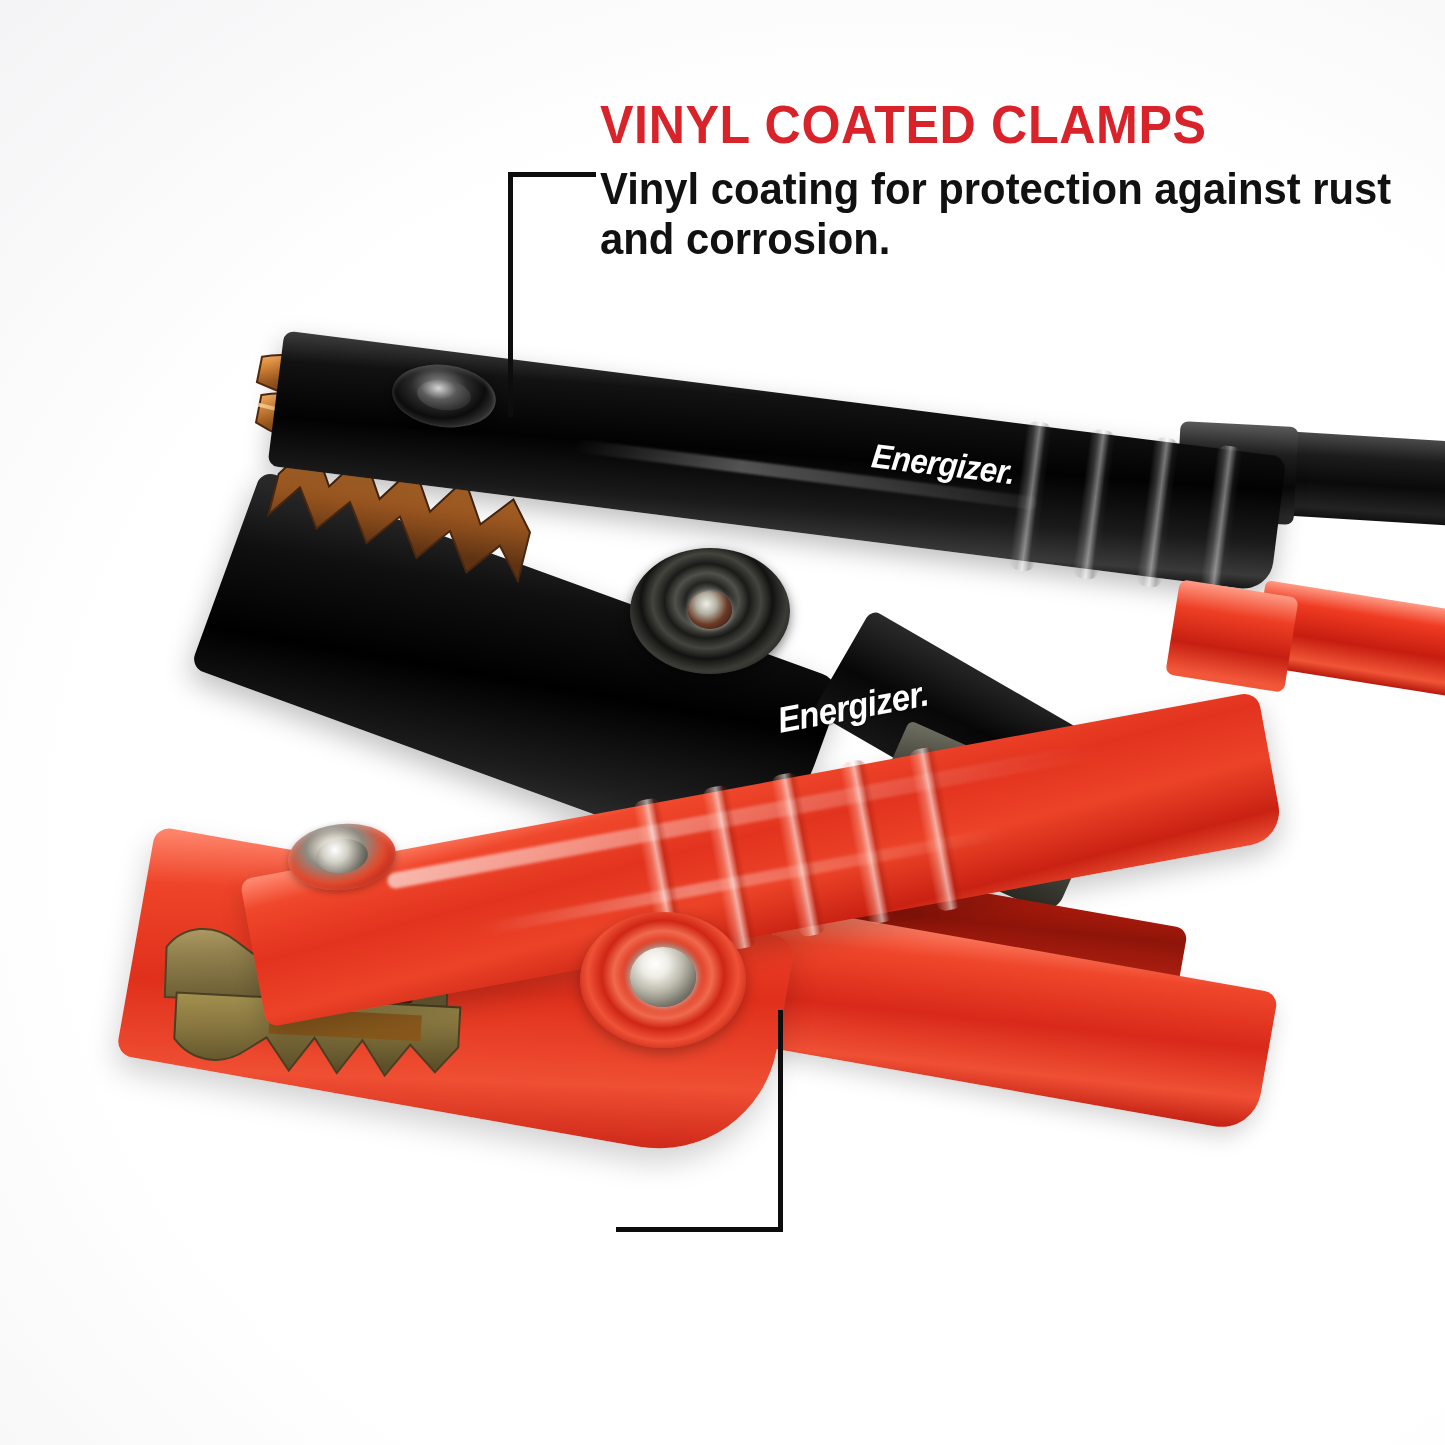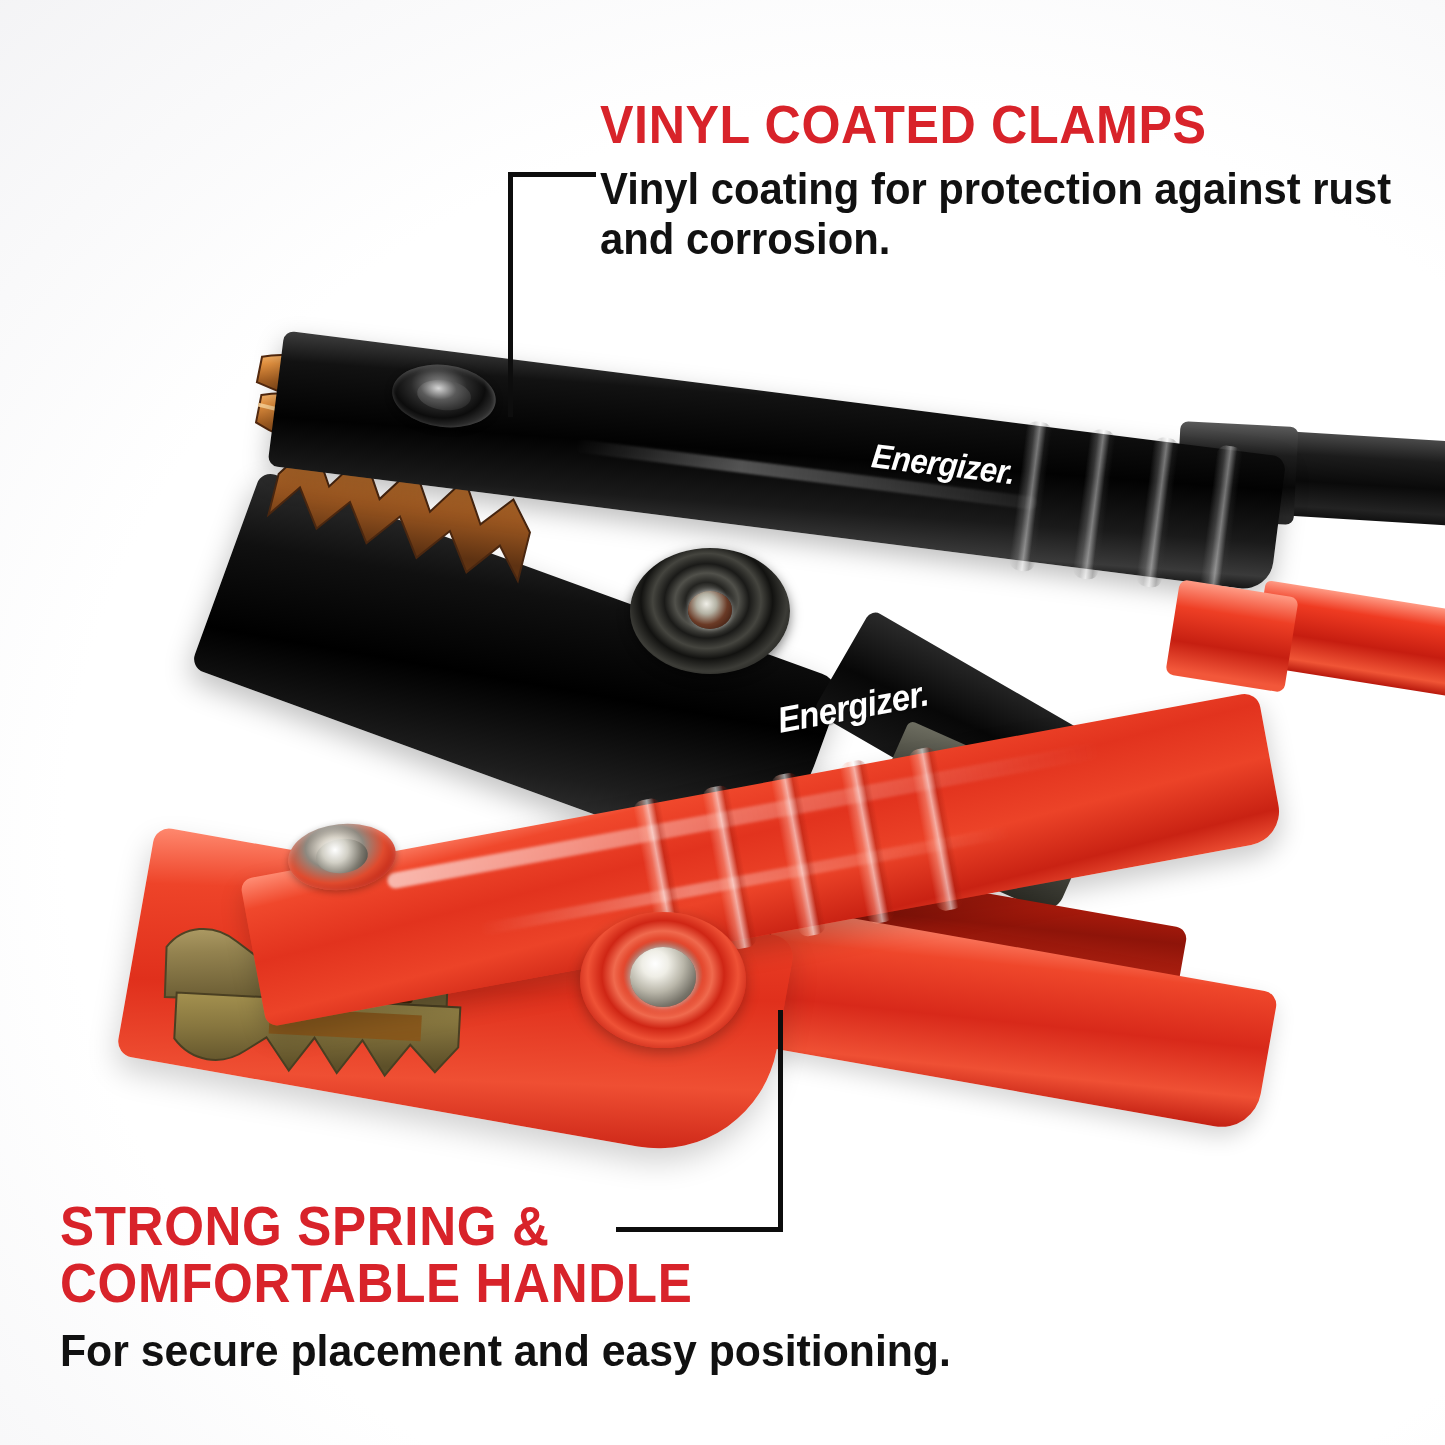--- a/index.html
+++ b/index.html
@@ -467,19 +467,14 @@
   <div class="leader leader-top-h"></div>
   <div class="leader leader-top-v"></div>
   <div class="leader leader-bot-v"></div>
   <div class="leader leader-bot-h"></div>
 
   <div class="txt" id="cb-top">
     <div class="head">VINYL COATED CLAMPS</div>
     <div class="sub">Vinyl coating for protection against rust and corrosion.</div>
   </div>
 
-  <div class="txt" id="cb-bottom">
-    <div class="head">STRONG SPRING &amp;
-COMFORTABLE HANDLE</div>
-    <div class="sub">For secure placement and easy positioning.</div>
-  </div>
 
 </div>
 
 </body></html>

